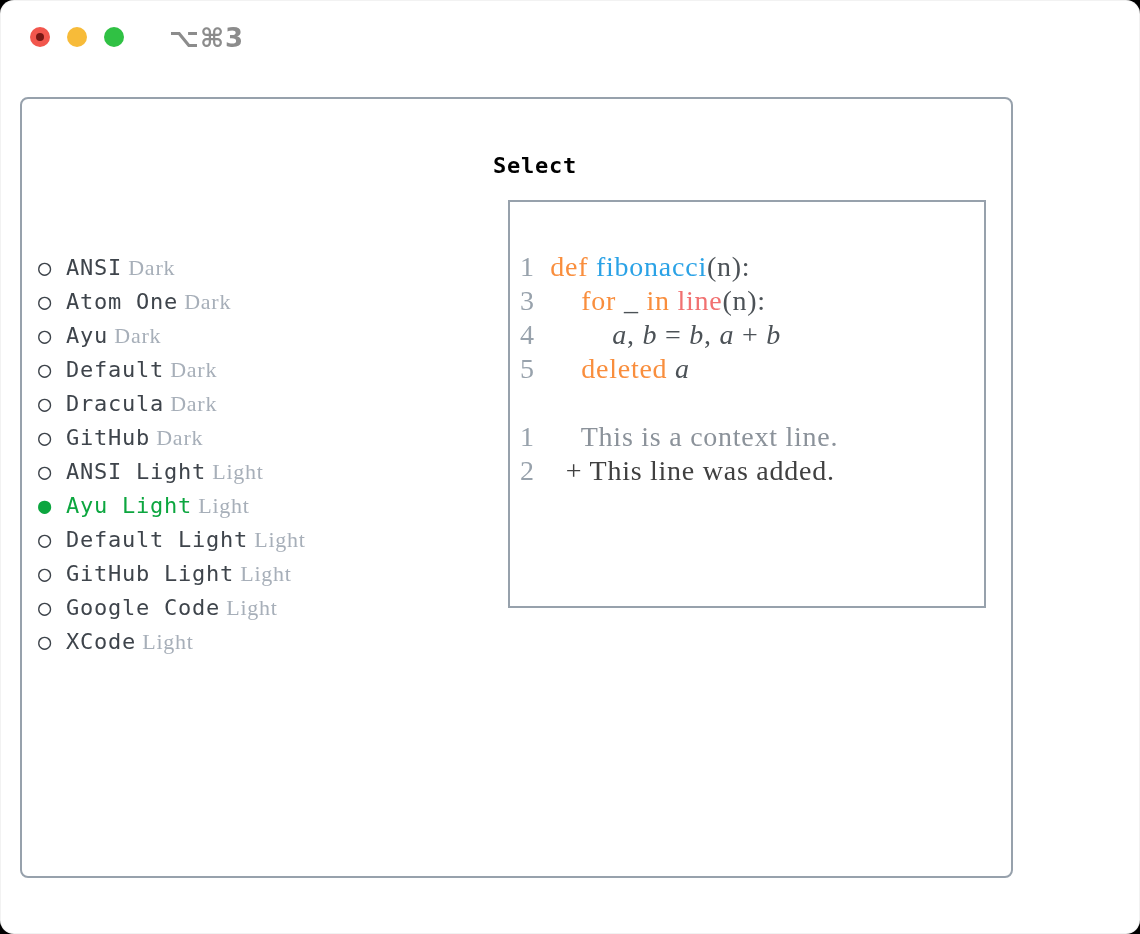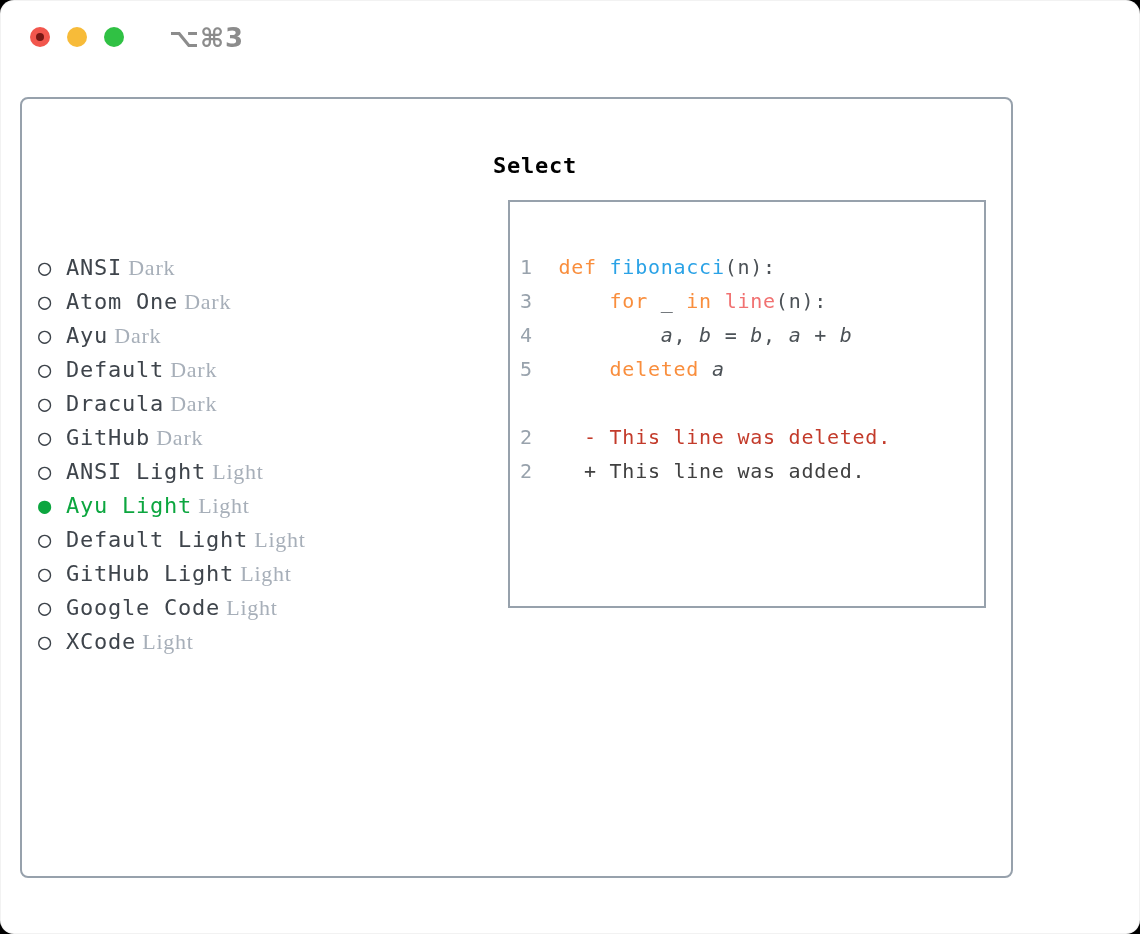--- a/index.html
+++ b/index.html
@@ -54,21 +54,21 @@
     font-size:22px;line-height:34px;letter-spacing:0.75px;
     font-weight:bold;color:#000;white-space:pre;
   }
   .preview-box{
     position:absolute;left:486px;top:101px;width:478px;height:408px;
     box-sizing:border-box;border:2px solid #97a1ac;background:#fff;
     padding:48px 0 0 10px;overflow:hidden;
   }
   .pline{
     white-space:pre;min-height:34px;
-    font-size:20px;line-height:34px;letter-spacing:0.75px;
+    font-size:28px;line-height:34px;letter-spacing:0.75px;font-family:Liberation Serif, serif;
   }
   .ln{color:#98a2ac;display:inline-block;min-width:1ch;}
   .tok.plain{color:#4c5257;}
   .tok.var{color:#4c5257;font-style:italic;}
   .tok.kw{color:#f98e3d;}
   .tok.fn{color:#2aa2e6;}
   .tok.builtin{color:#f17171;}
   .tok.num{color:#a87cd6;}
   .tok.ctx{color:#8b929a;}
   .tok.del{color:#c33b2b;}
@@ -106,19 +106,19 @@
 
     <div class="preview-header">Select</div>
 
     <div class="preview-box">
       <div>
           <div class="pline"><span class="ln">1</span><span class="tok plain">  </span><span class="tok kw">def</span><span class="tok plain"> </span><span class="tok fn">fibonacci</span><span class="tok plain">(n):</span></div>
           <div class="pline"><span class="ln">3</span><span class="tok plain">      </span><span class="tok kw">for</span><span class="tok plain"> _ </span><span class="tok kw">in</span><span class="tok plain"> </span><span class="tok builtin">line</span><span class="tok plain">(n):</span></div>
           <div class="pline"><span class="ln">4</span><span class="tok plain">          </span><span class="tok var">a</span><span class="tok plain">, </span><span class="tok var">b</span><span class="tok plain"> = </span><span class="tok var">b</span><span class="tok plain">, </span><span class="tok var">a</span><span class="tok plain"> + </span><span class="tok var">b</span></div>
           <div class="pline"><span class="ln">5</span><span class="tok plain">      </span><span class="tok kw">deleted</span><span class="tok plain"> </span><span class="tok var">a</span></div>
           <div class="pline"><span class="ln"></span></div>
-          <div class="pline"><span class="ln">2</span><span class="tok del">    - This line was deleted.</span></div>
+          <div class="pline"><span class="ln">1</span><span class="tok ctx">      This is a context line.</span></div>
           <div class="pline"><span class="ln">2</span><span class="tok add">    + This line was added.</span></div>
         </div>
     </div>
 
   </div>
 </div>
 
 </body></html>

